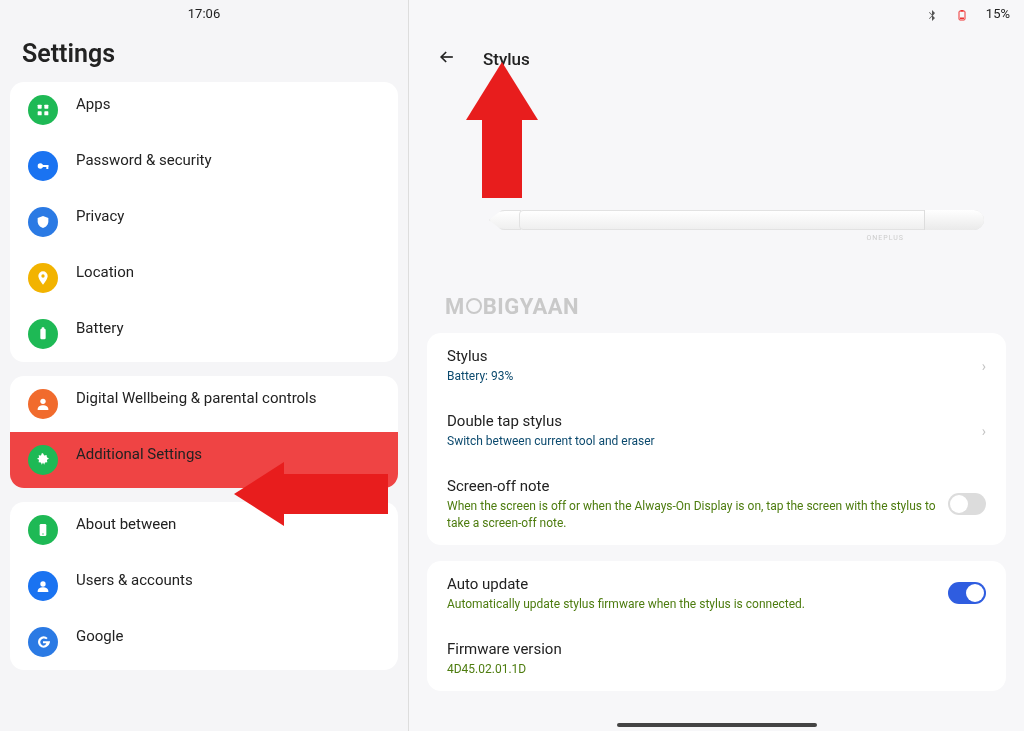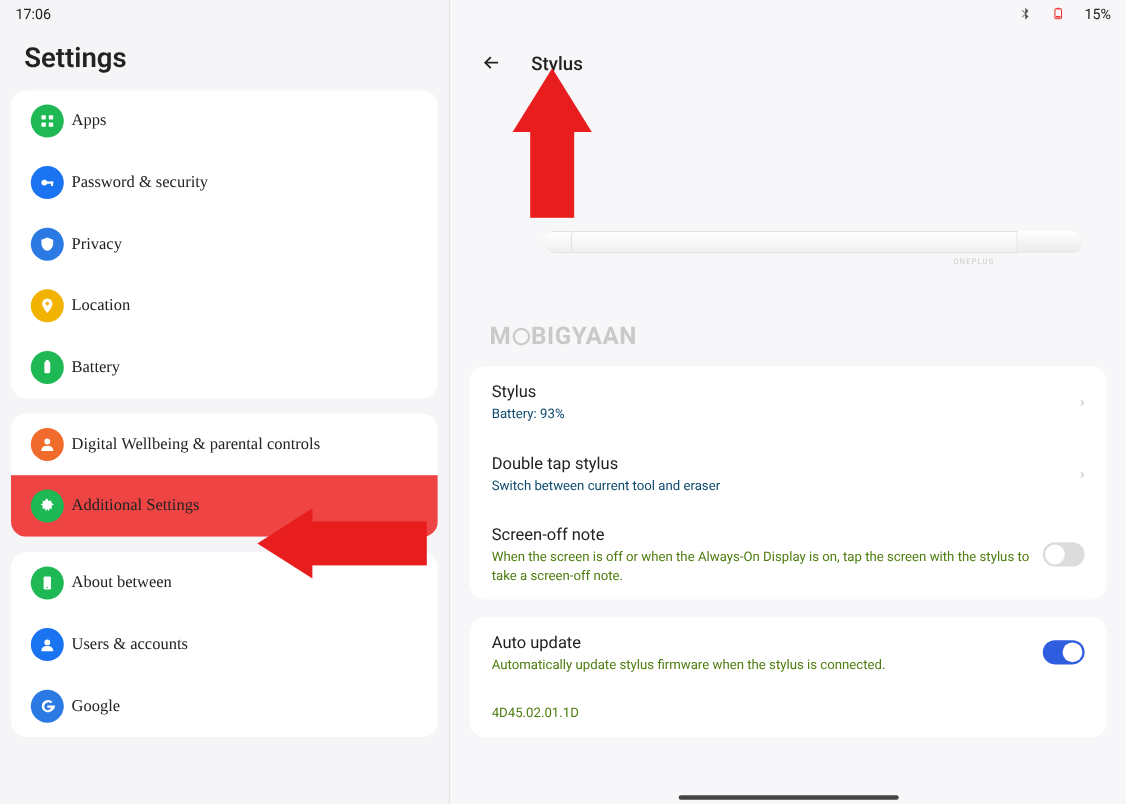--- a/index.html
+++ b/index.html
@@ -1,25 +1,25 @@
 <!DOCTYPE html>
 <html><head>
 <meta charset="utf-8">
 <style>
   * { box-sizing: border-box; margin: 0; padding: 0; }
   html, body { width: 1024px; height: 731px; font-family: -apple-system, "Segoe UI", Roboto, Arial, sans-serif; background: #f5f5f7; overflow: hidden; }
   .screen { display: flex; width: 100%; height: 100%; }
   .left { width: 409px; height: 100%; background: #f5f5f7; border-right: 1px solid #ddd; display: flex; flex-direction: column; }
   .right { flex: 1; height: 100%; background: #f7f7f9; display: flex; flex-direction: column; position: relative; }
-  .status-bar { display: flex; justify-content: flex-start; align-items: center; padding: 6px 14px 4px 14px; font-size: 13px; color: #222; }
-  .status-right { display: flex; align-items: flex-start; gap: 18px; }
+  .status-bar { display: flex; justify-content: center; align-items: center; padding: 6px 14px 4px 14px; font-size: 13px; color: #222; }
+  .status-right { display: flex; align-items: flex-end; gap: 18px; }
   .status-icon { width: 12px; height: 12px; }
   .left .title { font-size: 25px; font-weight: 600; padding: 14px 22px 14px 22px; color: #222; }
   .cardset { background: #fff; margin: 0 10px 14px 10px; border-radius: 14px; overflow: hidden; }
-  .sidebar-item { display: flex; align-items: center; gap: 7px; padding: 13px 18px; cursor: pointer; font-family: Liberation Serif, serif; }
+  .sidebar-item { display: flex; gap: 18px; padding: 13px 18px; cursor: pointer; }
   .sidebar-item.selected { background: #ef4444; }
   .sidebar-item .icon-circle { width: 30px; height: 30px; border-radius: 50%; display: flex; align-items: center; justify-content: center; flex-shrink: 0; }
   .sidebar-item .icon-circle svg { width: 16px; height: 16px; }
   .sidebar-item .lbl { font-size: 15px; color: #222; }
   .c-green { background: #1eb955; }
   .c-blue { background: #1a73f1; }
   .c-blue2 { background: #2b7ae4; }
   .c-yellow { background: #f2b300; }
   .c-orange { background: #f78b2c; }
   .c-orange2 { background: #f16b2d; }
@@ -232,20 +232,21 @@
     <div class="card">
       <div class="row">
         <div class="rowcol">
           <div class="rtitle">Auto update</div>
           <div class="rsub">Automatically update stylus firmware when the stylus is connected.</div>
         </div>
         <div class="toggle on"></div>
       </div>
       <div class="row">
         <div class="rowcol">
+          <div class="rtitle">Firmware version</div>
           <div class="rsub">4D45.02.01.1D</div>
         </div>
       </div>
     </div>
 
     <div class="navbar"></div>
   </div>
 </div>
 
 <div class="arrow-up">

